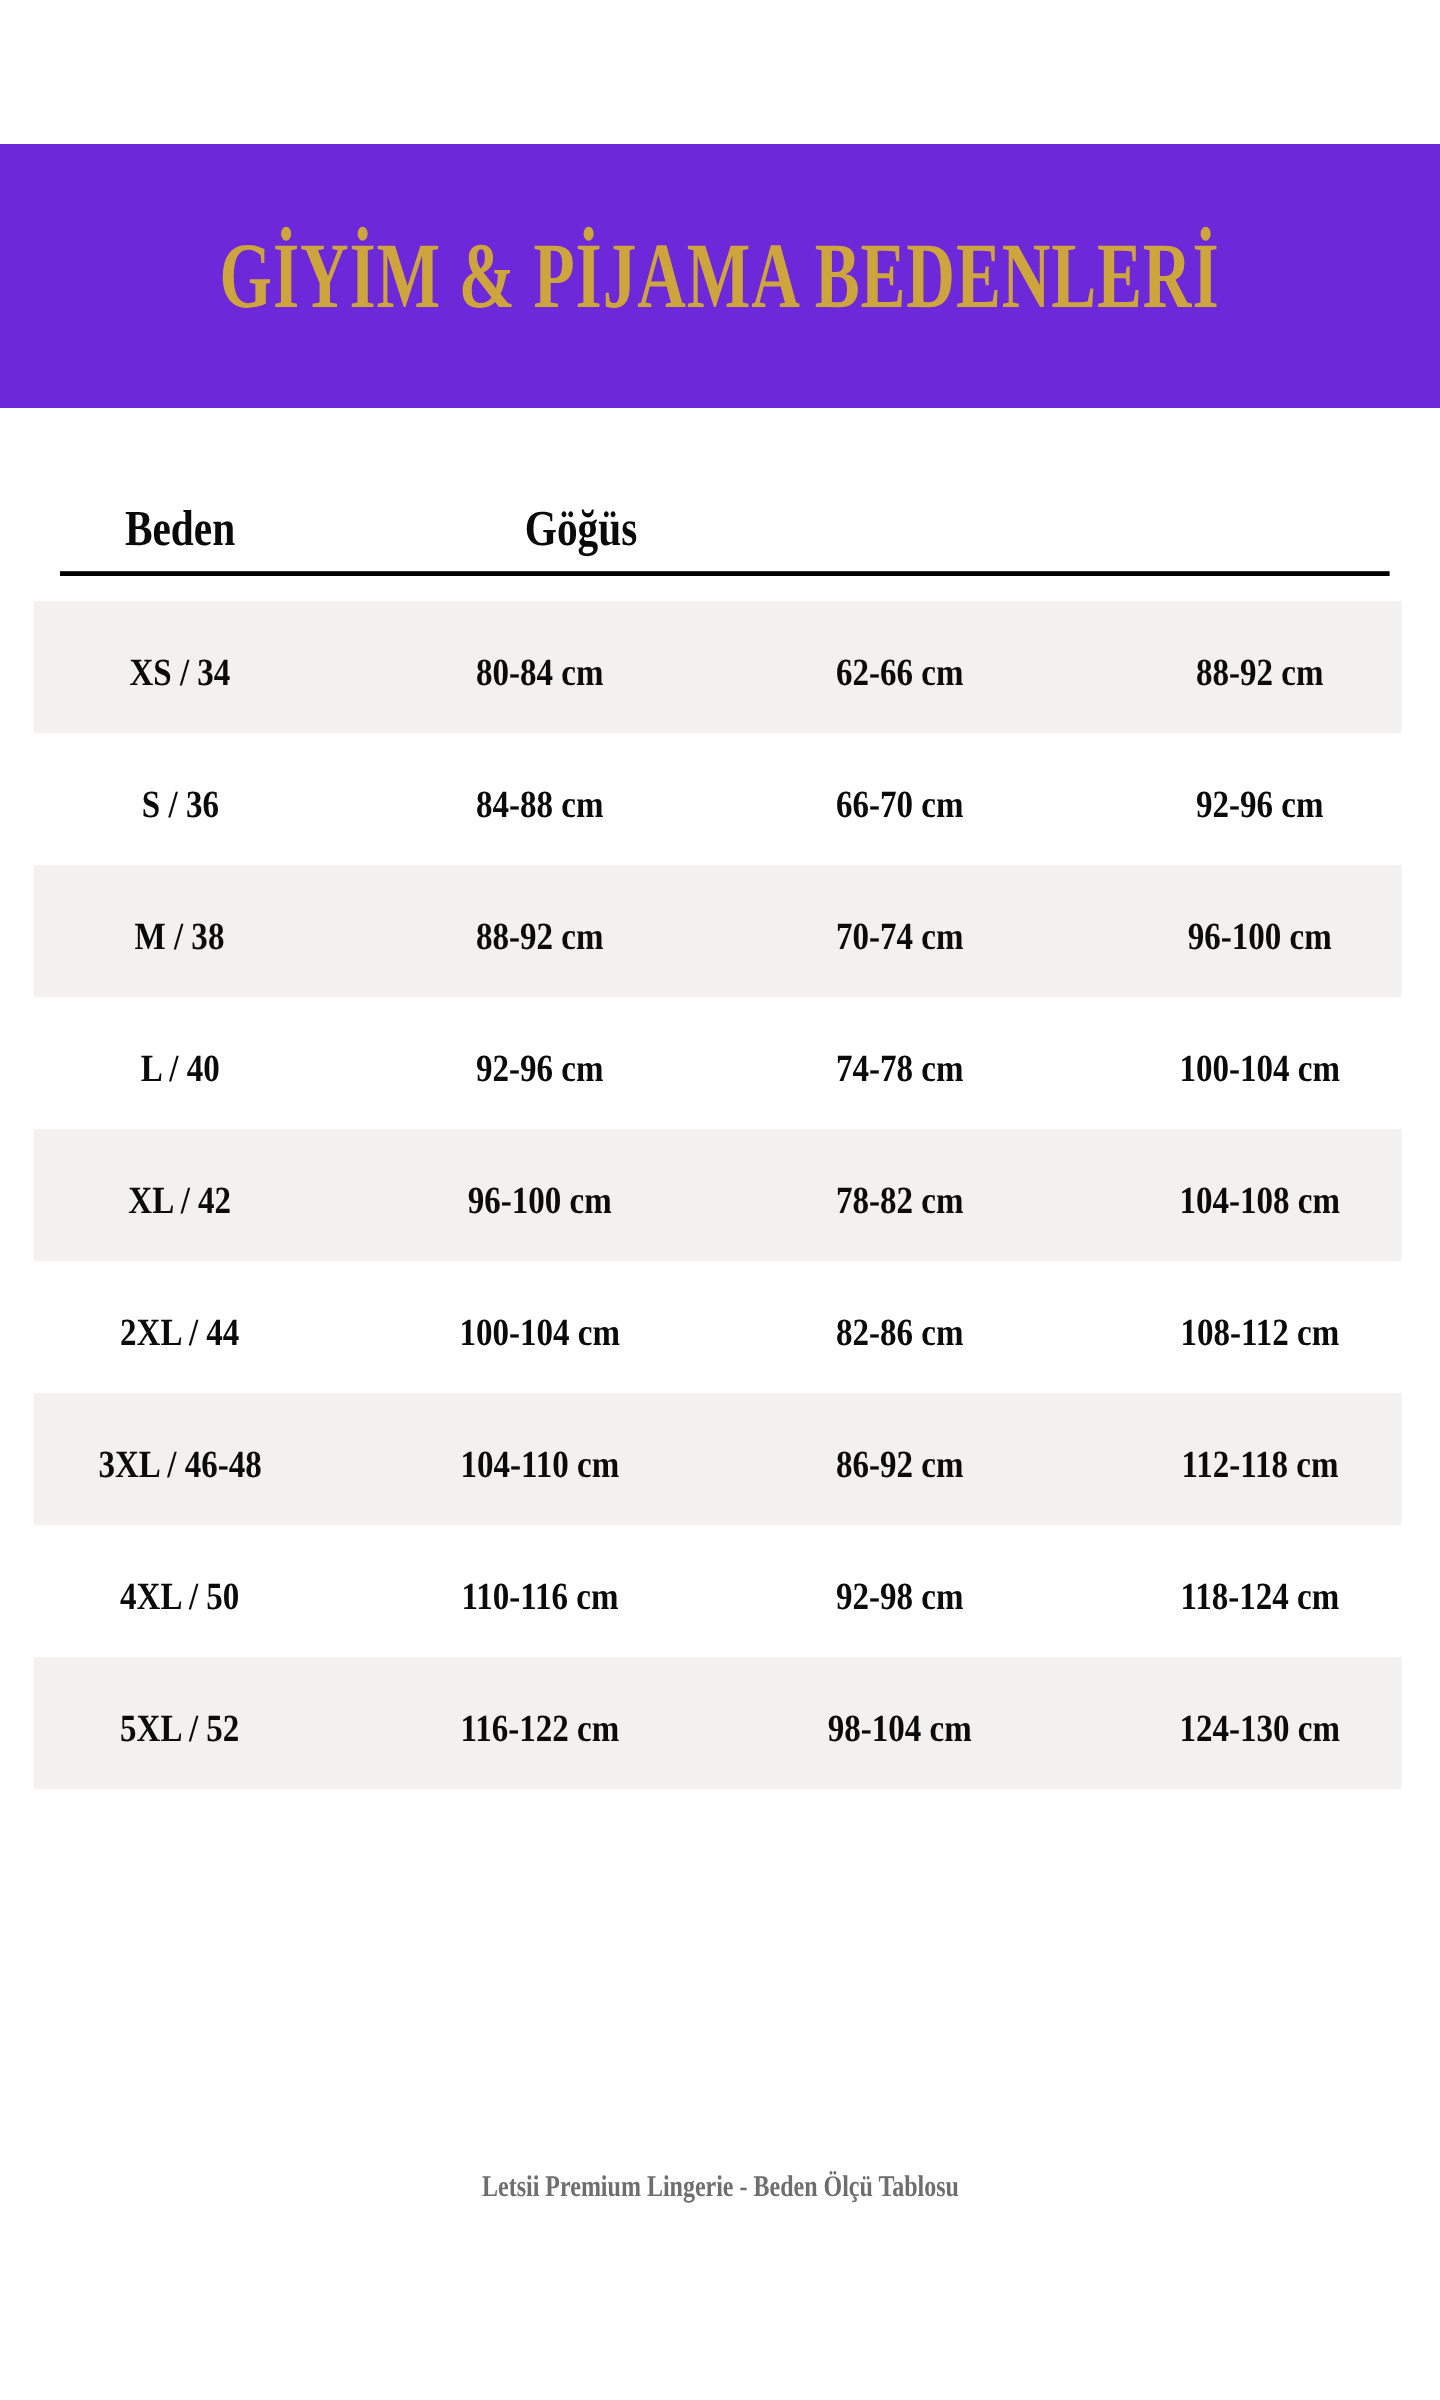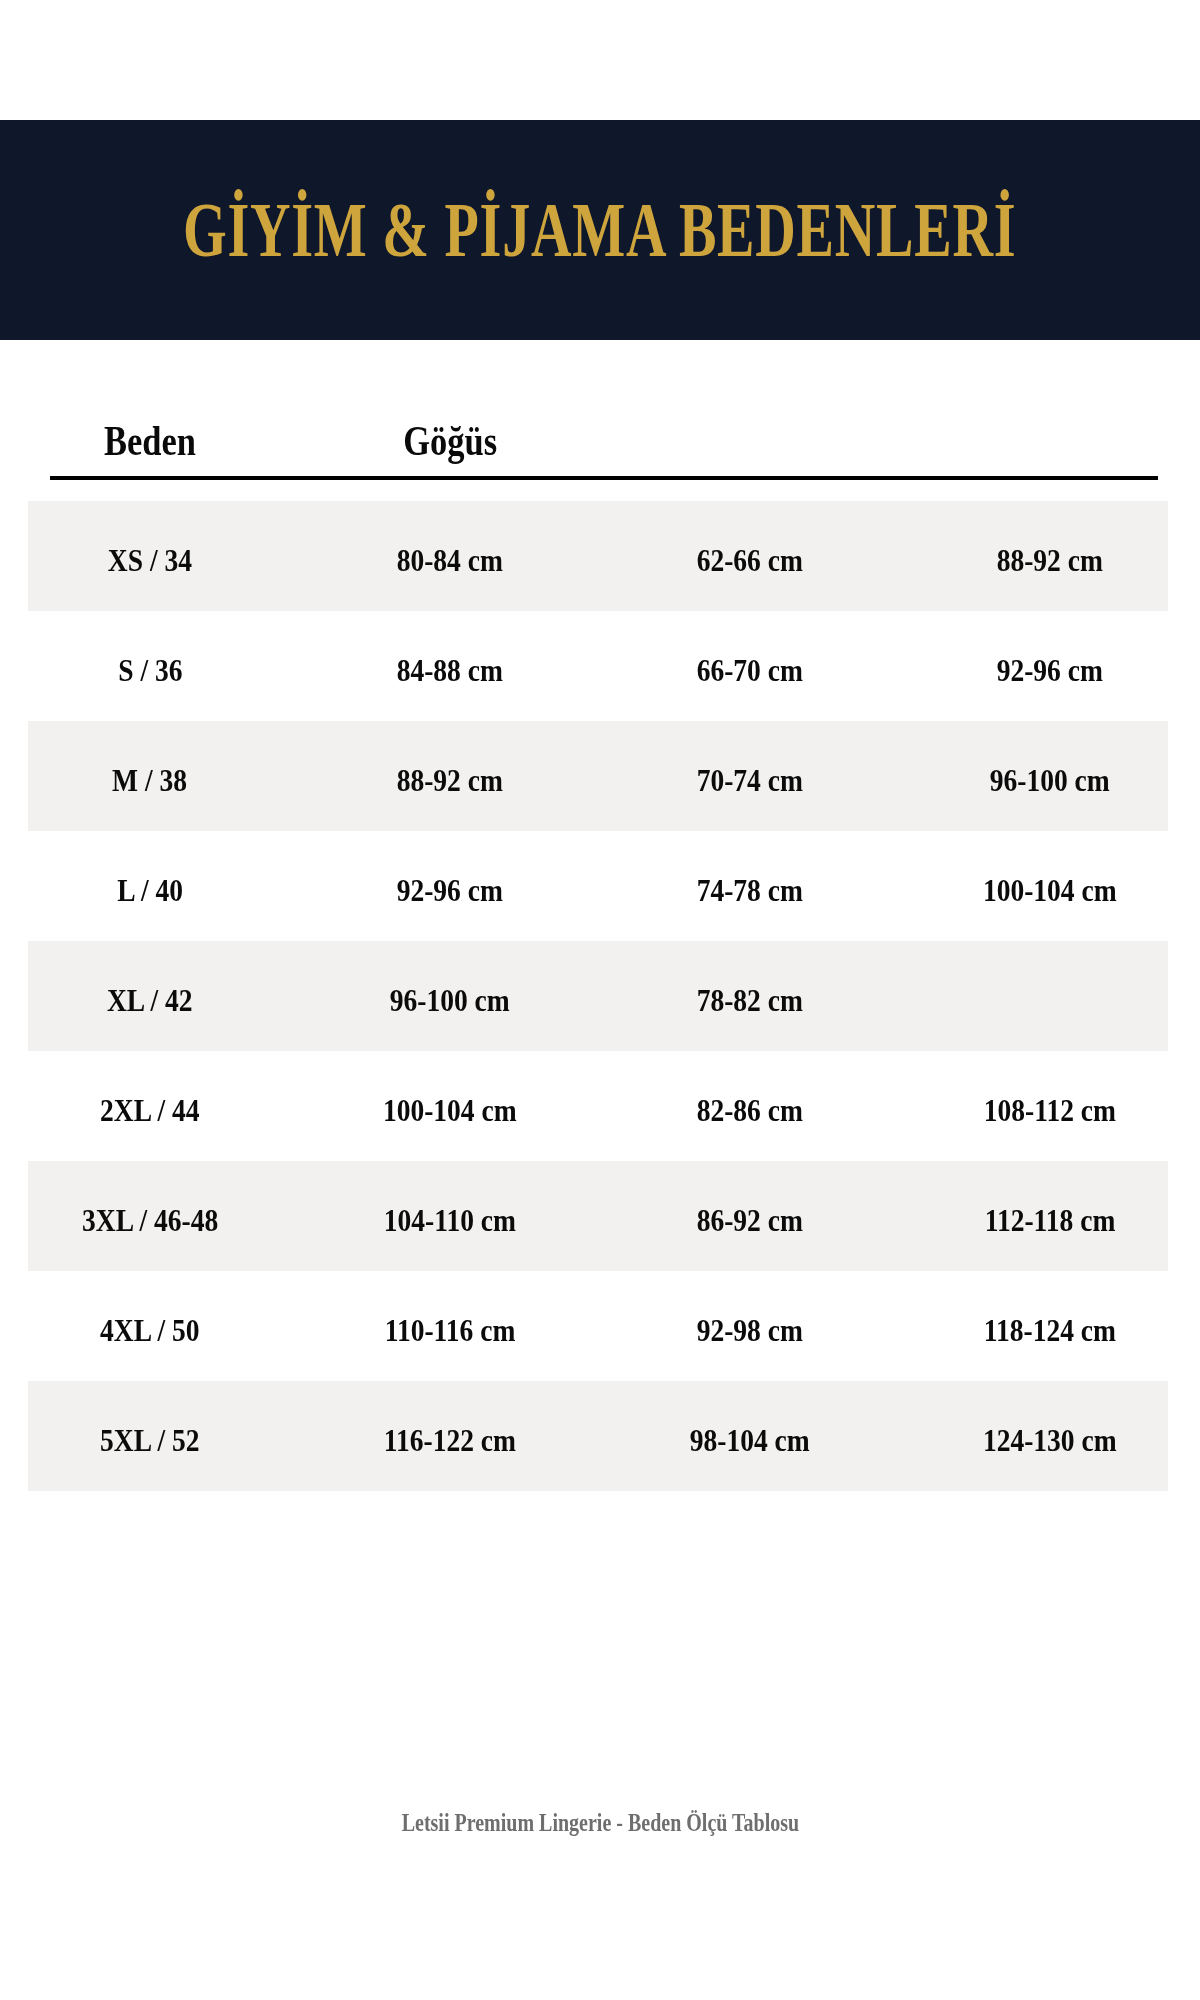--- a/index.html
+++ b/index.html
@@ -16,21 +16,21 @@
     font-family: "Liberation Serif", serif;
   }
 
   
   .title-band {
     position: absolute;
     top: 120px;
     left: 0;
     width: 1200px;
     height: 220px;
-    background: #0f172a;
+    background: #6d28d9;
     display: flex;
     align-items: center;
     justify-content: center;
     overflow: hidden;
   }
   .title-band h1 {
     margin: 0;
     font-size: 78px;
     font-weight: bold;
     color: #CEA43D;
@@ -42,20 +42,21 @@
   }
 
   
   .table-header {
     position: absolute;
     top: 411px;
     left: 0;
     width: 1001px;
     height: 60px;
     display: flex;
+    gap: 34px;
   }
   .table-header .th {
     width: 300px;
     display: flex;
     align-items: center;
     justify-content: center;
     font-size: 42px;
     font-weight: bold;
     color: #0a0a0a;
     line-height: 1;
@@ -225,20 +226,23 @@
     <div class="row striped">
       <div class="td">
           <span>XL / 42</span>
         </div>
       <div class="td">
           <span>96-100 cm</span>
         </div>
       <div class="td">
           <span>78-82 cm</span>
         </div>
+      <div class="td">
+          <span>104-108 cm</span>
+        </div>
     </div>
 
     <div class="row">
       <div class="td">
           <span>2XL / 44</span>
         </div>
       <div class="td">
           <span>100-104 cm</span>
         </div>
       <div class="td">

